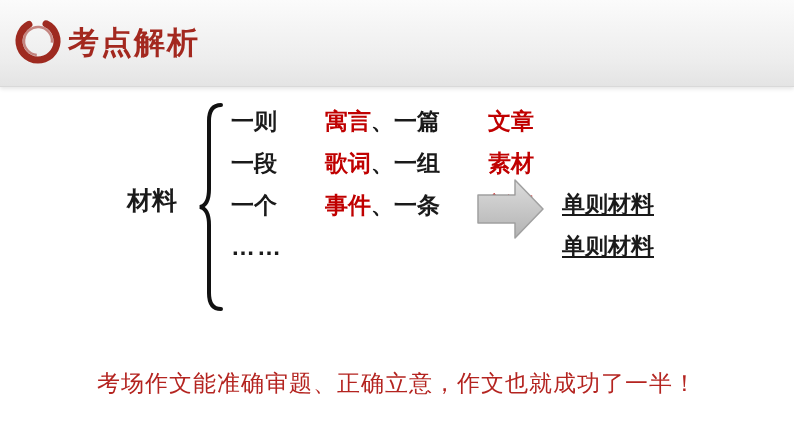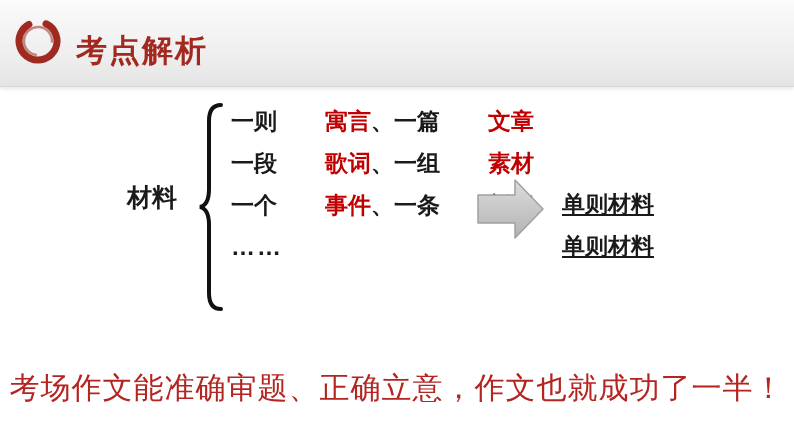--- a/index.html
+++ b/index.html
@@ -12,45 +12,44 @@
   }
   
   .header{
     position:absolute;left:0;top:0;width:794px;height:86px;
     background:linear-gradient(#fbfbfb,#ededed 70%,#e4e4e4);
     box-shadow:0 2px 4px rgba(0,0,0,0.10);
     border-bottom:1px solid #d9d9d9;
   }
   .ink-ring{position:absolute;left:10px;top:13px;width:56px;height:56px;display:block;}
   .title{
-    position:absolute;left:68px;top:0;height:86px;margin:8px;
+    position:absolute;left:68px;top:0;height:86px;margin:0;
     display:flex;align-items:center;
     font-size:31px;font-weight:bold;color:#A3281F;letter-spacing:2px;
   }
   
   .source-label{
     position:absolute;left:114px;top:180px;width:76px;
     text-align:center;font-size:25px;font-weight:bold;color:#1a1a1a;
     line-height:40px;
-    font-family:Liberation Mono, monospace;
   }
   .brace{position:absolute;left:197px;top:100px;width:28px;height:214px;}
   .items{position:absolute;left:231px;top:100px;}
   .line{height:42px;line-height:42px;font-size:23px;font-weight:bold;color:#1a1a1a;white-space:nowrap;}
   .line .r{color:#C00000;margin-left:48px;}
   .line.ellipsis{font-size:24px;letter-spacing:2px;}
   .arrow{position:absolute;left:477px;top:174px;width:68px;height:70px;}
   .results{
     position:absolute;left:562px;top:183px;
     font-size:23px;font-weight:bold;color:#1a1a1a;line-height:42px;white-space:nowrap;text-decoration:underline;
   }
   
   .footer-note{
     position:absolute;left:0;top:368px;width:794px;margin:0;
-    text-align:center;font-size:30px;color:#B42420;font-weight:500;letter-spacing:1px;
+    text-align:center;font-size:23px;color:#B42420;font-weight:500;letter-spacing:1px;
   }
 </style>
 </head>
 <body>
 
 <div class="slide">
 
   <header class="header">
     <span class="ink-ring">
       <svg width="56" height="56" viewBox="0 0 56 56">

